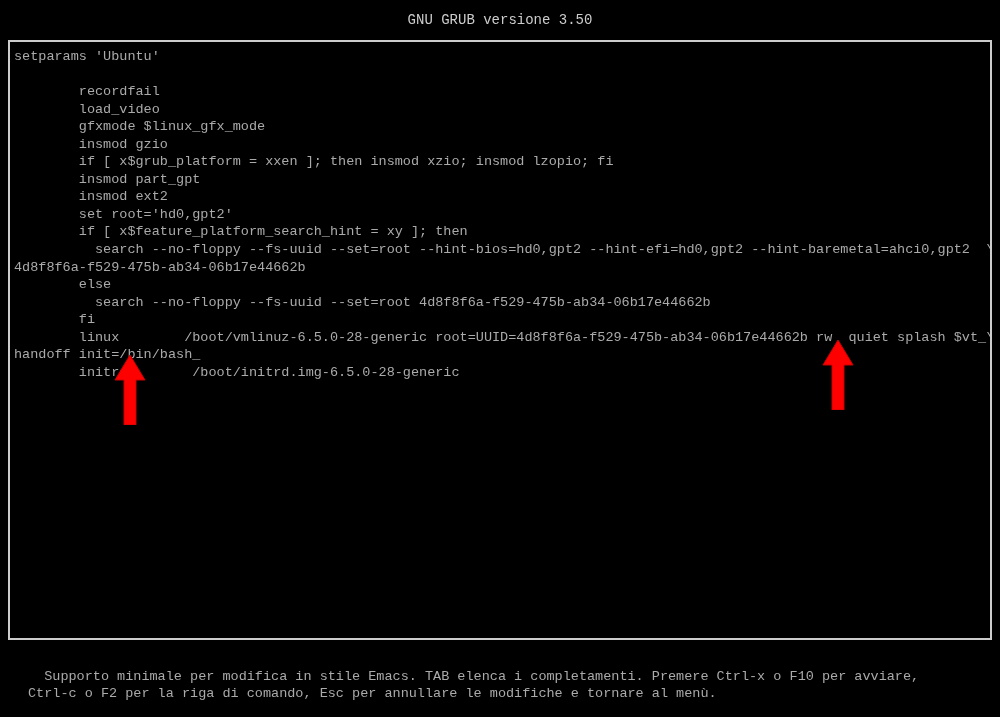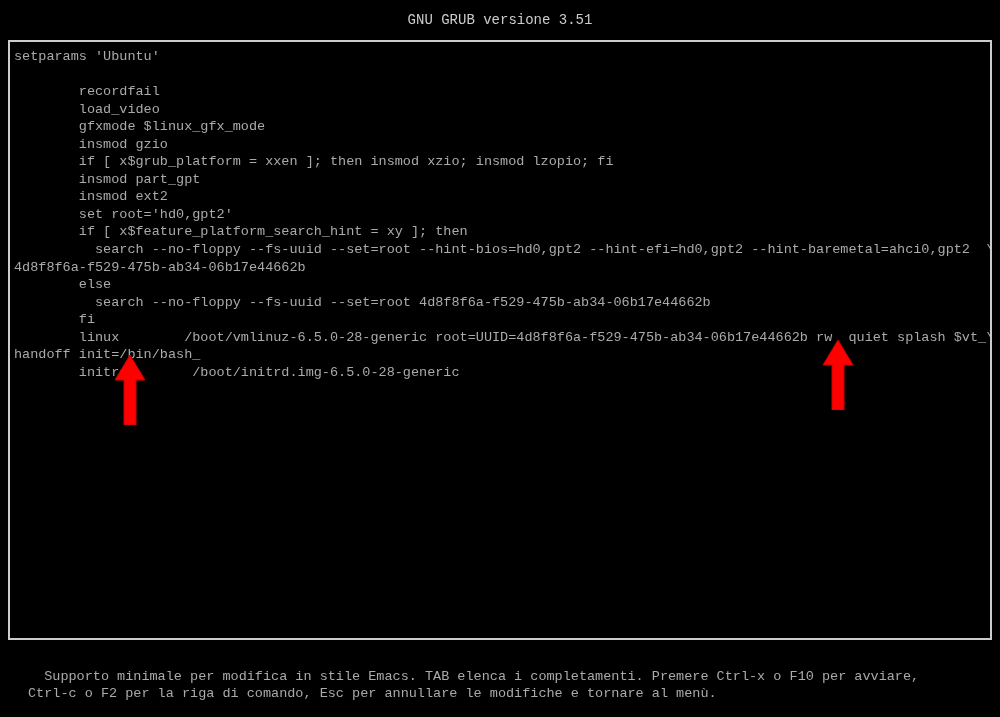--- a/index.html
+++ b/index.html
@@ -48,21 +48,21 @@
       z-index: 10;
     }
     .arrow svg {
       display: block;
     }
   </style>
 </head>
 <body>
 
 <div class="header">
-  <span>GNU GRUB versione 3.51</span>
+  <span>GNU GRUB versione 3.50</span>
 </div>
 
 <div class="editor-box">
   <div class="editor-content" id="editor-content">setparams 'Ubuntu'
 
         recordfail
         load_video
         gfxmode $linux_gfx_mode
         insmod gzio
         if [ x$grub_platform = xxen ]; then insmod xzio; insmod lzopio; fi

